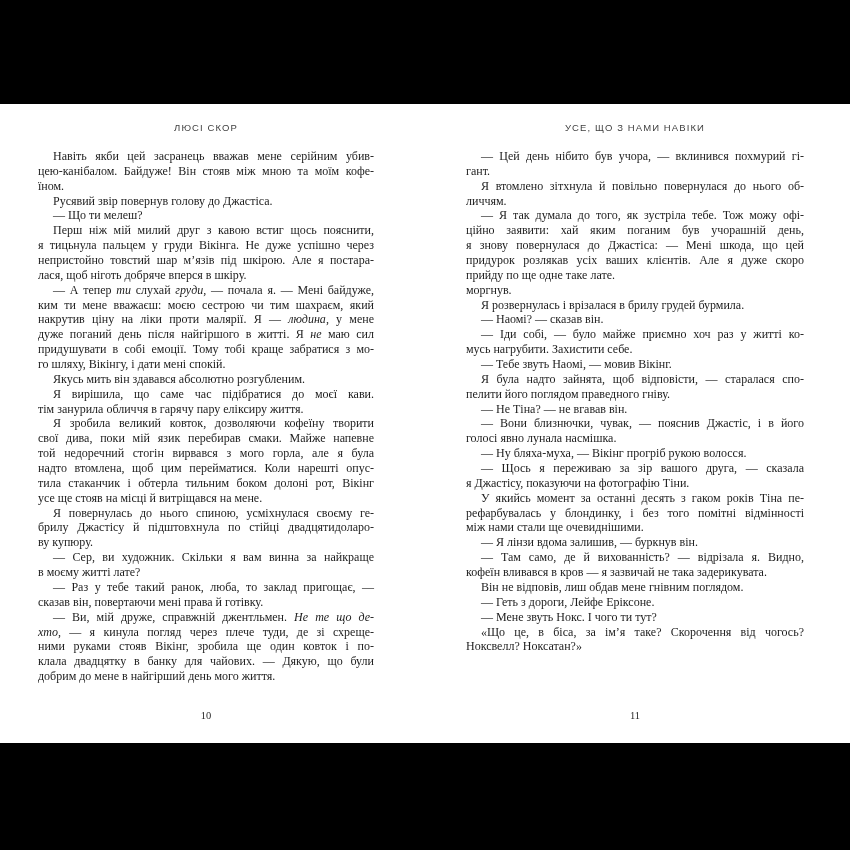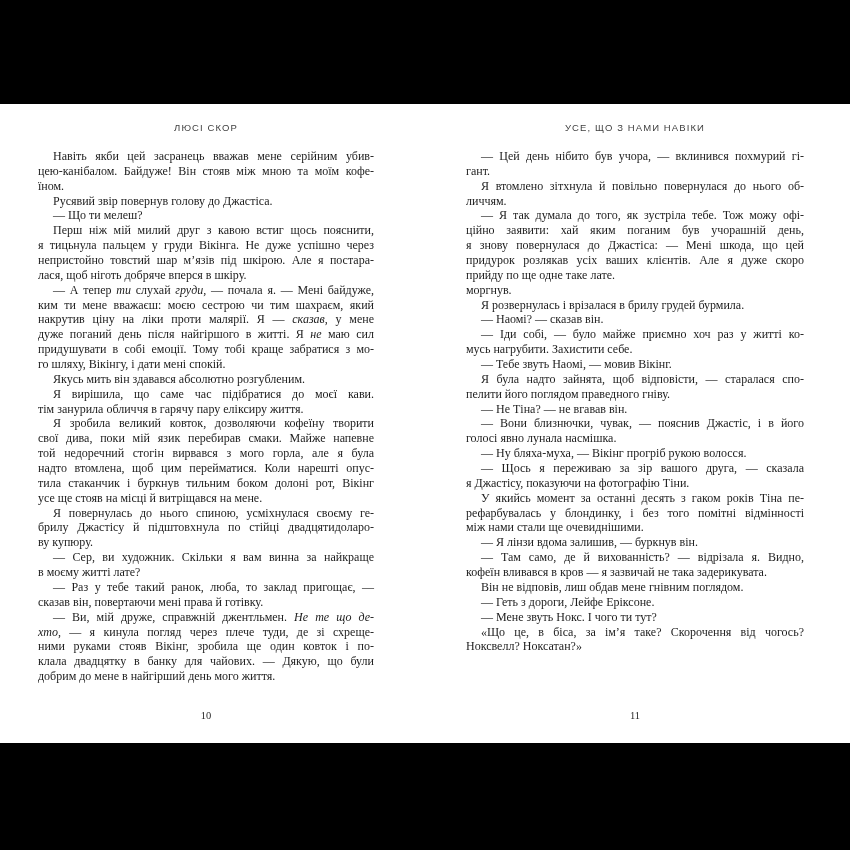--- a/index.html
+++ b/index.html
@@ -97,32 +97,32 @@
           <div class="line">цею-канібалом. Байдуже! Він стояв між мною та моїм кофе-</div>
           <div class="line last">їном.</div>
           <div class="line first last">Русявий звір повернув голову до Джастіса.</div>
           <div class="line first last">— Що ти мелеш?</div>
           <div class="line first">Перш ніж мій милий друг з кавою встиг щось пояснити,</div>
           <div class="line">я тицьнула пальцем у груди Вікінга. Не дуже успішно через</div>
           <div class="line">непристойно товстий шар м’язів під шкірою. Але я постара-</div>
           <div class="line last">лася, щоб ніготь добряче вперся в шкіру.</div>
           <div class="line first">— А тепер <em>ти</em> слухай <em>груди</em>, — почала я. — Мені байдуже,</div>
           <div class="line">ким ти мене вважаєш: моєю сестрою чи тим шахраєм, який</div>
-          <div class="line">накрутив ціну на ліки проти малярії. Я — <em>сказав</em>, у мене</div>
+          <div class="line">накрутив ціну на ліки проти малярії. Я — <em>людина</em>, у мене</div>
           <div class="line">дуже поганий день після найгіршого в житті. Я <em>не</em> маю сил</div>
           <div class="line">придушувати в собі емоції. Тому тобі краще забратися з мо-</div>
           <div class="line last">го шляху, Вікінгу, і дати мені спокій.</div>
           <div class="line first last">Якусь мить він здавався абсолютно розгубленим.</div>
           <div class="line first">Я вирішила, що саме час підібратися до моєї кави.</div>
           <div class="line last">тім занурила обличчя в гарячу пару еліксиру життя.</div>
           <div class="line first">Я зробила великий ковток, дозволяючи кофеїну творити</div>
           <div class="line">свої дива, поки мій язик перебирав смаки. Майже напевне</div>
           <div class="line">той недоречний стогін вирвався з мого горла, але я була</div>
           <div class="line">надто втомлена, щоб цим перейматися. Коли нарешті опус-</div>
-          <div class="line">тила стаканчик і буркнув тильним боком долоні рот, Вікінг</div>
+          <div class="line">тила стаканчик і обтерла тильним боком долоні рот, Вікінг</div>
           <div class="line last">усе ще стояв на місці й витріщався на мене.</div>
           <div class="line first">Я повернулась до нього спиною, усміхнулася своєму ге-</div>
           <div class="line">брилу Джастісу й підштовхнула по стійці двадцятидоларо-</div>
           <div class="line last">ву купюру.</div>
           <div class="line first">— Сер, ви художник. Скільки я вам винна за найкраще</div>
           <div class="line last">в моєму житті лате?</div>
           <div class="line first">— Раз у тебе такий ранок, люба, то заклад пригощає, —</div>
           <div class="line last">сказав він, повертаючи мені права й готівку.</div>
           <div class="line first">— Ви, мій друже, справжній джентльмен. <em>Не те що де-</em></div>
           <div class="line"><em>хто</em>, — я кинула погляд через плече туди, де зі схреще-</div>

